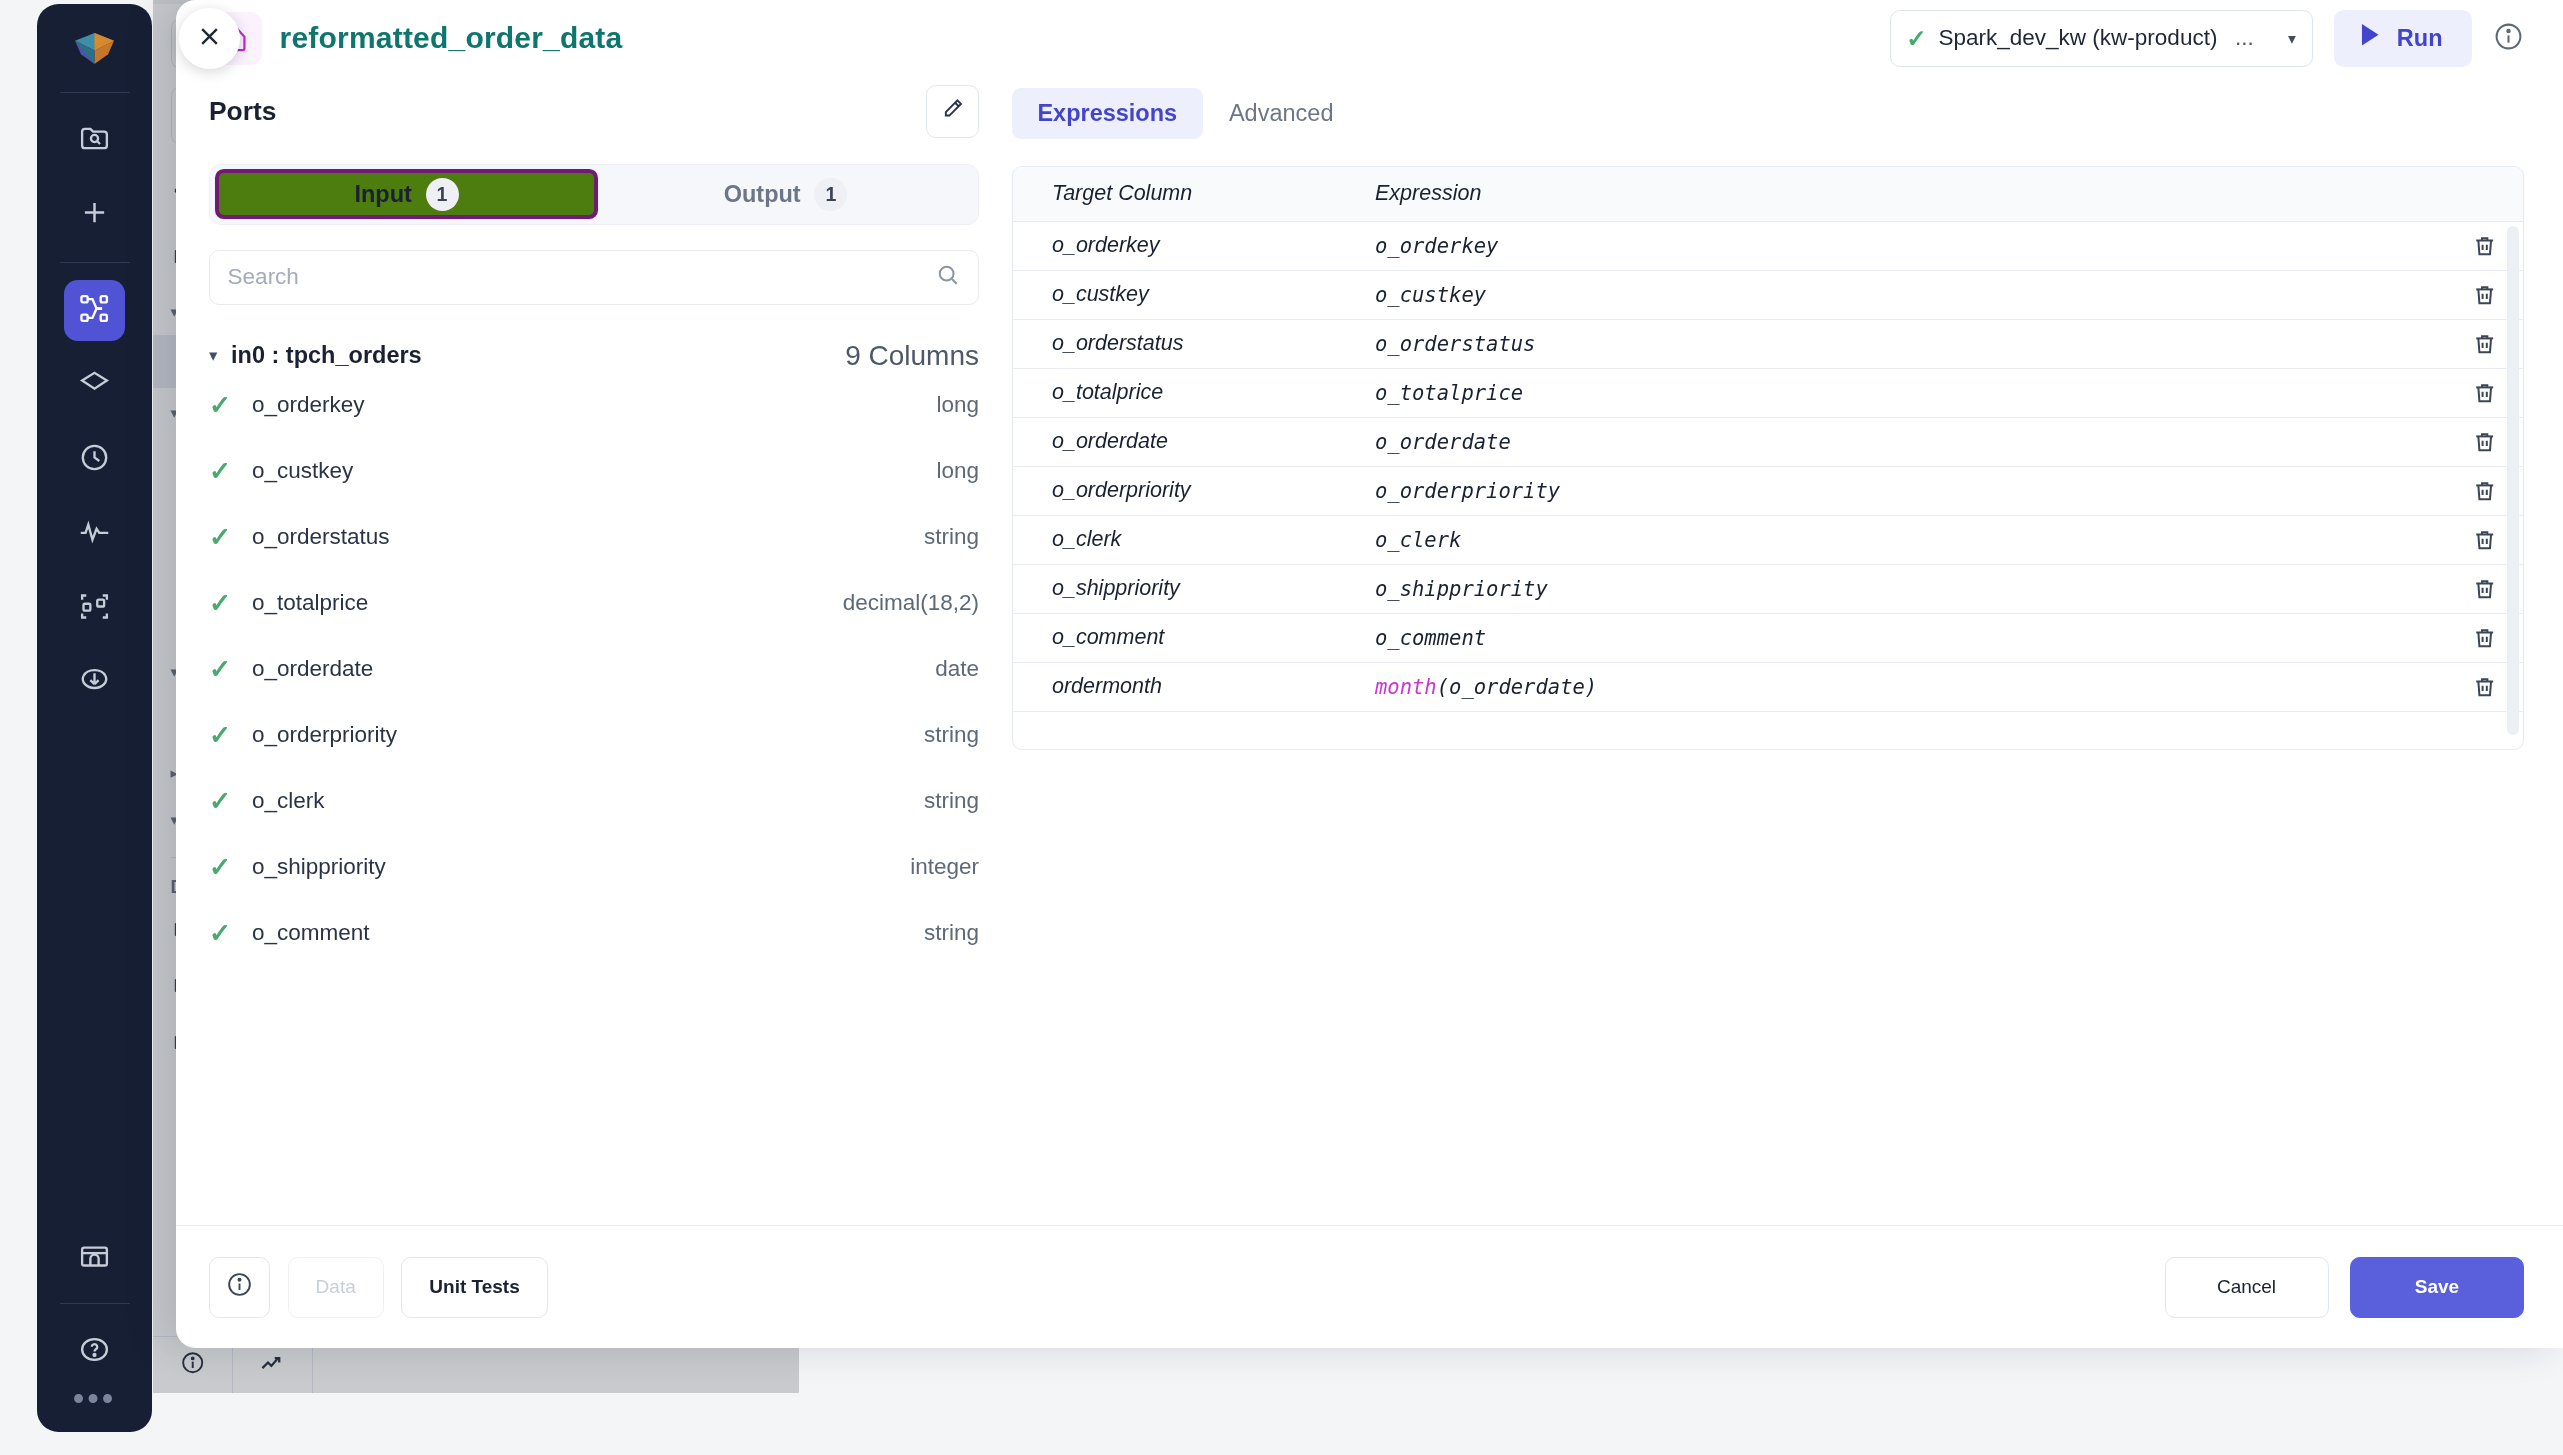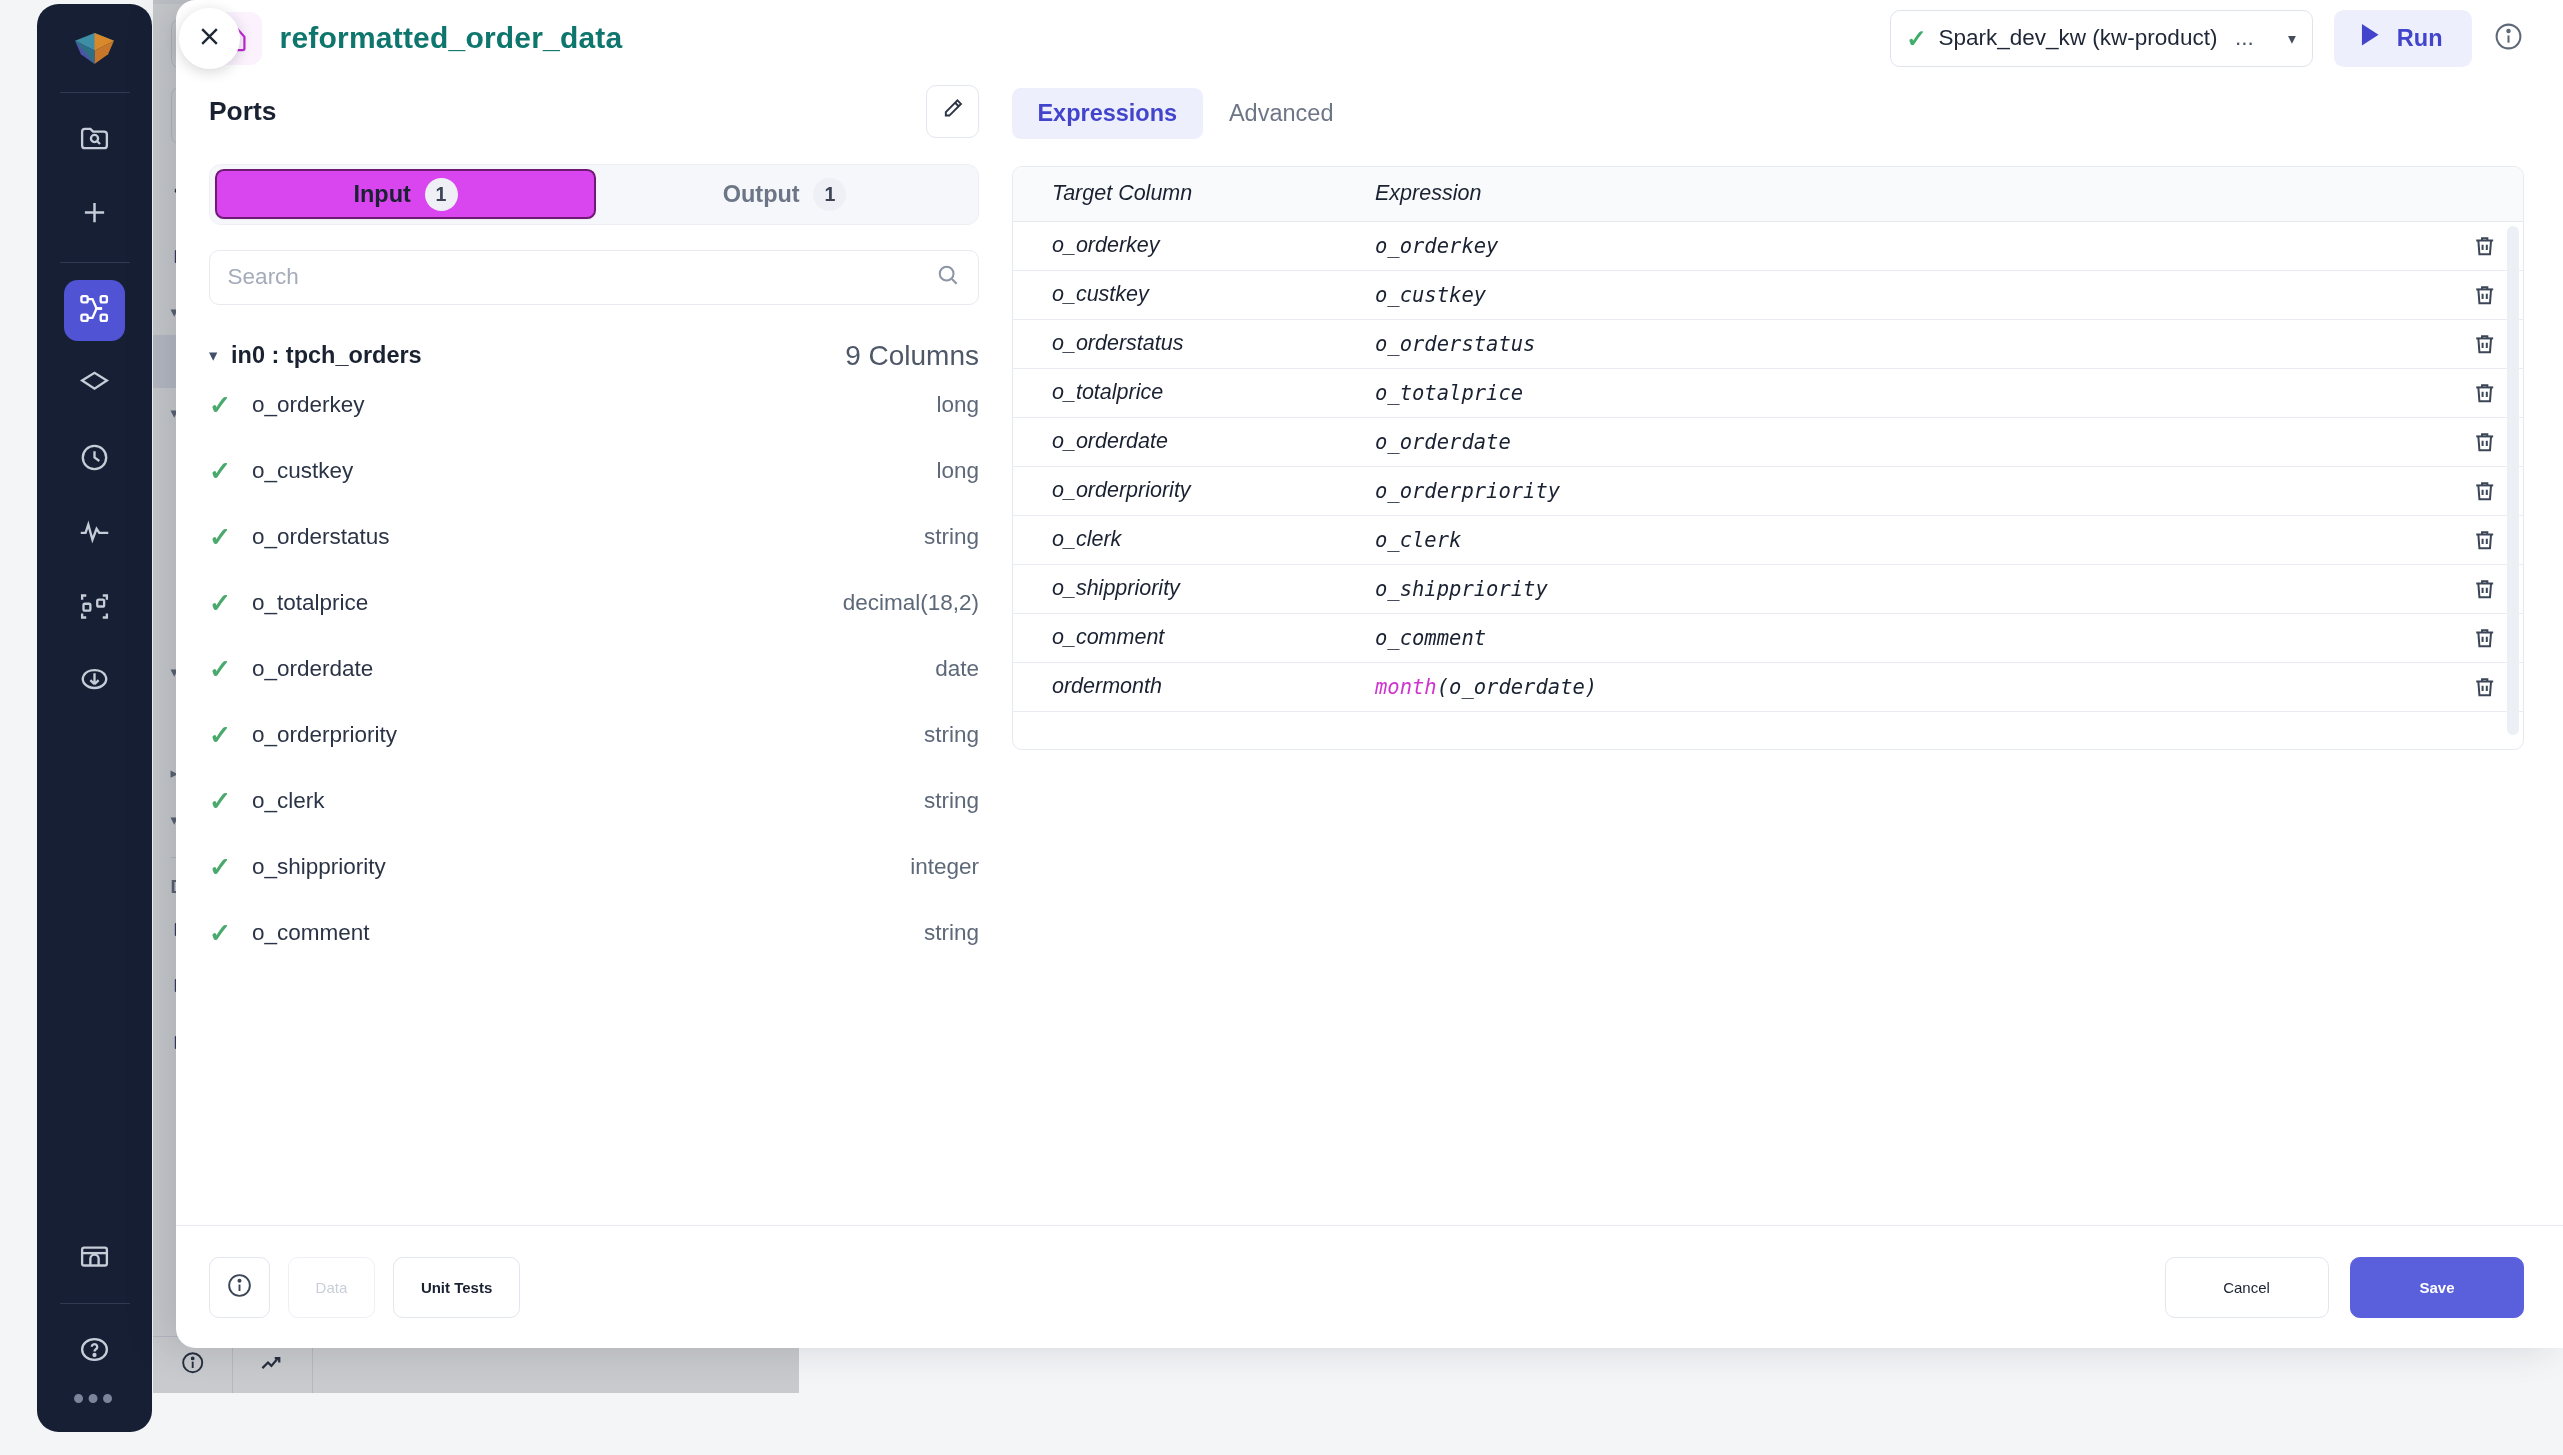--- a/index.html
+++ b/index.html
@@ -110,21 +110,21 @@
     display:flex; align-items:center; justify-content:center; color:#2b3446;
   }
   .io-toggle {
     margin-top: 17.6px; height: 61px; background:#f6f7fa; border:1px solid #edeff4; border-radius: 11.7px;
     display:flex; padding: 4.9px;
   }
   .io-tab {
     flex:1 1 0; border-radius:8.8px; display:flex; align-items:center; justify-content:center; gap: 13.7px;
     font-size:23.5px; color:#6d7686; font-weight:600;
   }
-  .io-tab.active { background:#d946ef; border:2px solid #701a75; color:#1a2232; box-shadow:0 1px 2px rgba(20,26,40,0.05);}
+  .io-tab.active { background:#4d7c0f; border:4px solid #701a75; color:#1a2232; box-shadow:0 1px 2px rgba(20,26,40,0.05);}
   .io-badge {
     min-width: 33px; height:33px; padding: 0 8.8px; border-radius:16.6px; background:#eef0f5;
     display:flex; align-items:center; justify-content:center; font-size:19.6px; color:#3b4354; font-weight:600;
   }
   .p-search {
     margin-top: 25.4px; height: 55px; border:1px solid #e7eaf1; border-radius: 9.8px;
     display:flex; align-items:center; padding: 0 17.6px; color:#a4abb9; font-size:22.5px;
   }
   .p-search .sicon { margin-left:auto; color:#8c95a5; }
   .ds-head { display:flex; align-items:center; margin-top: 35px; }
@@ -158,21 +158,21 @@
   .c-del { width: 76px; display:flex; align-items:center; justify-content:center; color:#3c4657; }
   .fn { color:#cf34cf; }
   .tbar { position:absolute; right:3.9px; top:59px; width:11.7px; height:509px; background:#eceff4; border-radius:5.9px;}
 
   
   .m-foot {
     position:absolute; left:0; right:0; bottom:0; height: 123px;
     border-top:1px solid #e9edf3; display:flex; align-items:center; padding: 0 39px 0 33px;
   }
   .fbtn { height: 61px; border:1px solid #e2e6ee; border-radius: 9.8px; display:flex; align-items:center;
-    justify-content:center; padding: 0 27px; font-size:15px; color:#1a2232; font-weight:600; margin-right: 17.6px;}
+    justify-content:center; padding: 0 27px; font-size:19px; color:#1a2232; font-weight:600; margin-right: 17.6px;}
   .fbtn.icon { width: 61px; padding:0; color:#3c4657; }
   .fbtn.disabled { color:#c9cfd9; border-color:#eef0f5; font-weight:500;}
   .fspacer { flex:1 1 auto; }
   .fbtn.cancel { width: 164px; margin-right: 21.5px; font-weight:500; }
   .fbtn.save { width: 174px; margin-right:0; background:#5a5fdc; border-color:#5a5fdc; color:#fff; }
 </style>
 </head>
 <body>
 
 <div id="root">

